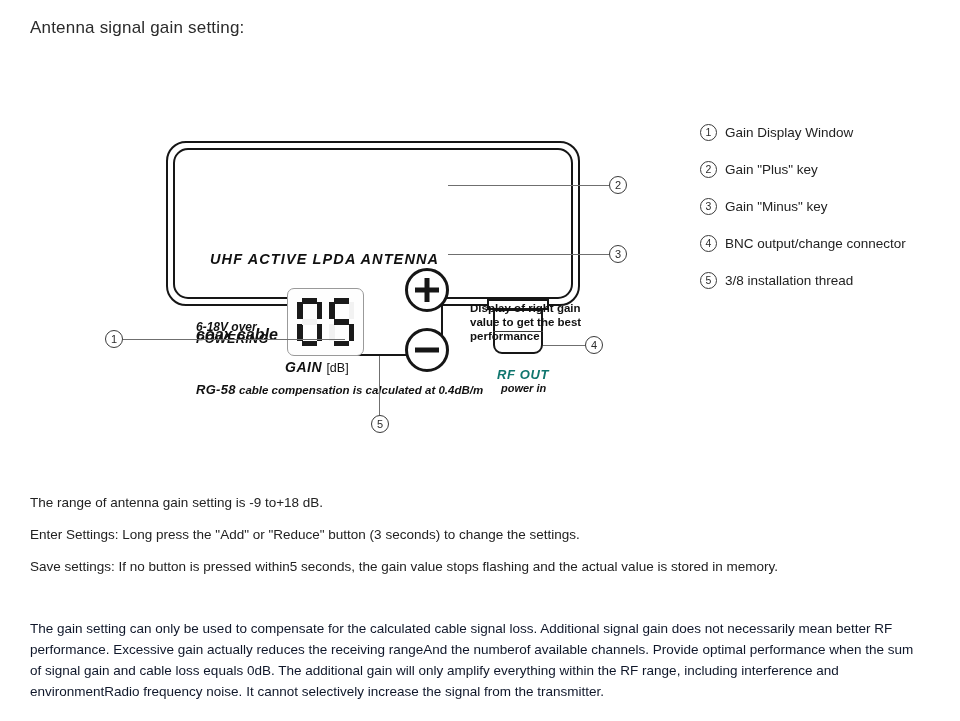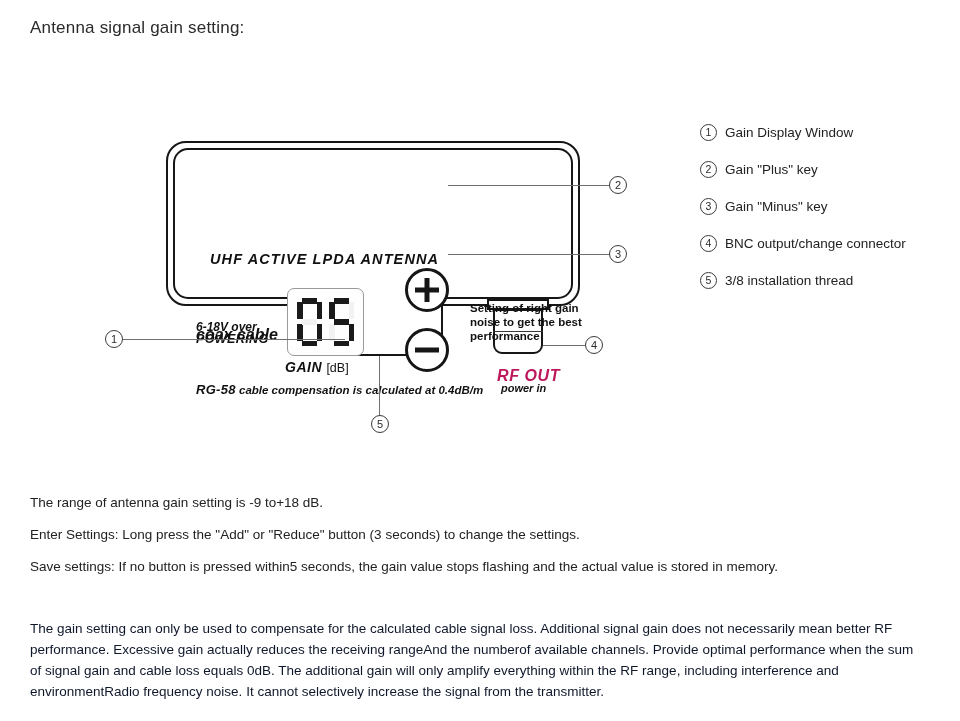--- a/index.html
+++ b/index.html
@@ -166,25 +166,25 @@
     width: 120px;
     font-size: 11.5px;
     font-weight: bold;
     line-height: 14px;
     color: #111;
   }
   .rf-out {
     position: absolute;
     left: 497px;
     top: 262px;
-    font-size: 16px;
+    font-size: 13px;
     font-weight: bold;
     font-style: italic;
     letter-spacing: .6px;
-    color: #be185d;
+    color: #0f766e;
     white-space: nowrap;
   }
   .power-in {
     position: absolute;
     left: 501px;
     top: 277px;
     font-size: 11px;
     font-weight: bold;
     font-style: italic;
     color: #111;
@@ -384,21 +384,21 @@
   <div class="thread-mask"></div>
 
   <div class="bnc-collar"></div>
   <div class="bnc-body"></div>
   <div class="bnc-ridge"></div>
 
   <div class="panel-title">UHF ACTIVE LPDA ANTENNA</div>
   <div class="powering-title">POWERING</div>
   <div class="powering-l1">6-18V over</div>
   <div class="powering-l2">coax cable</div>
-  <div class="hint-text">Setting of right gain noise to get the best performance</div>
+  <div class="hint-text">Display of right gain value to get the best performance</div>
   <div class="rf-out">RF OUT</div>
   <div class="power-in">power in</div>
   <div class="footnote">
     <span class="rg">RG-58</span>
     <span>cable compensation is calculated at 0.4dB/m</span>
   </div>
 
   <div class="lcd-frame">
     <div class="lcd-digits">
       <div class="digit">

